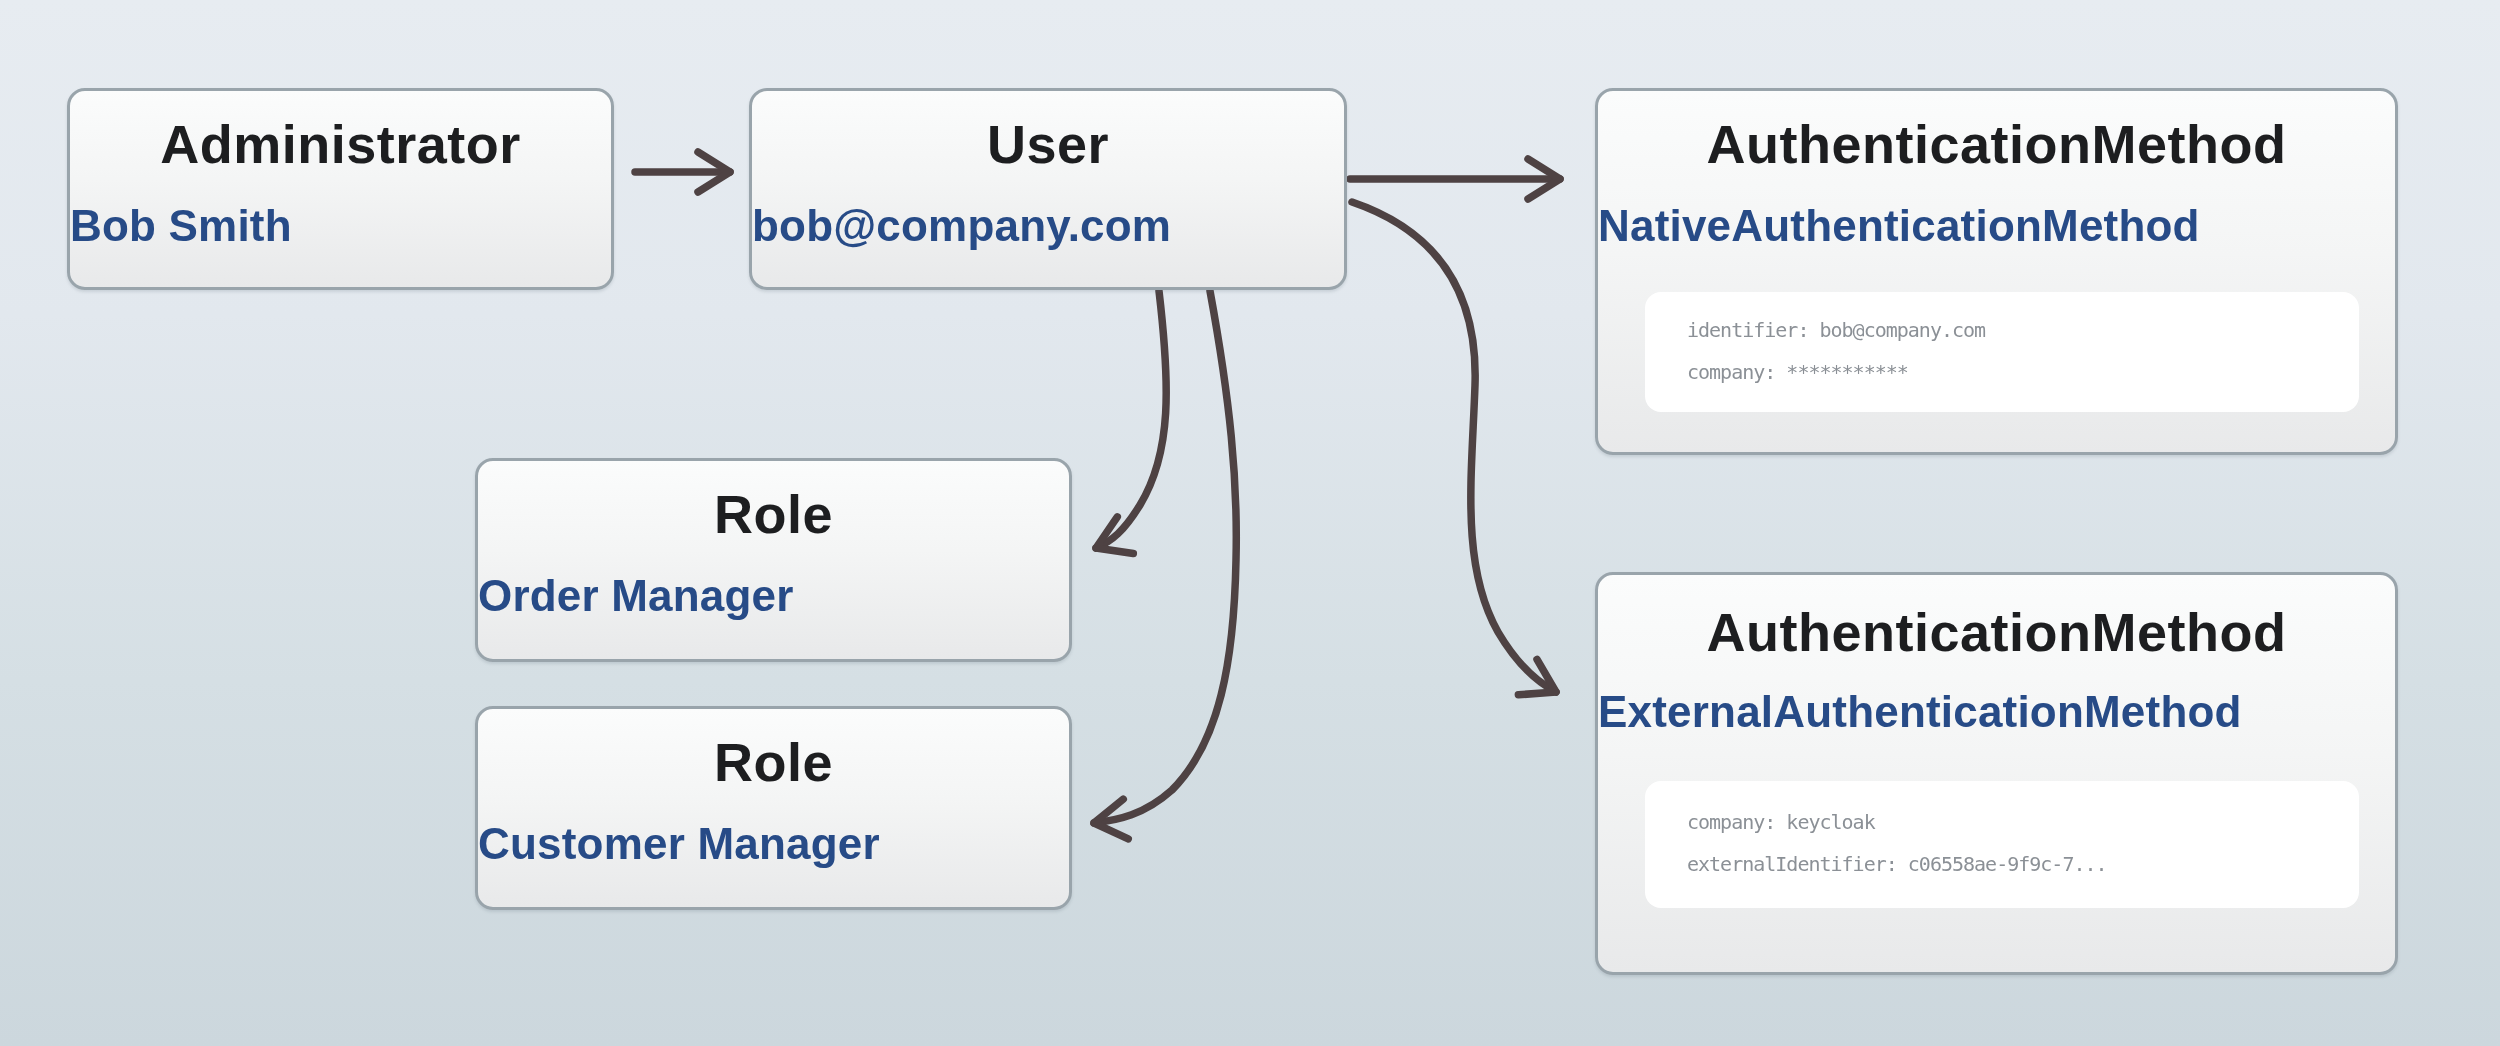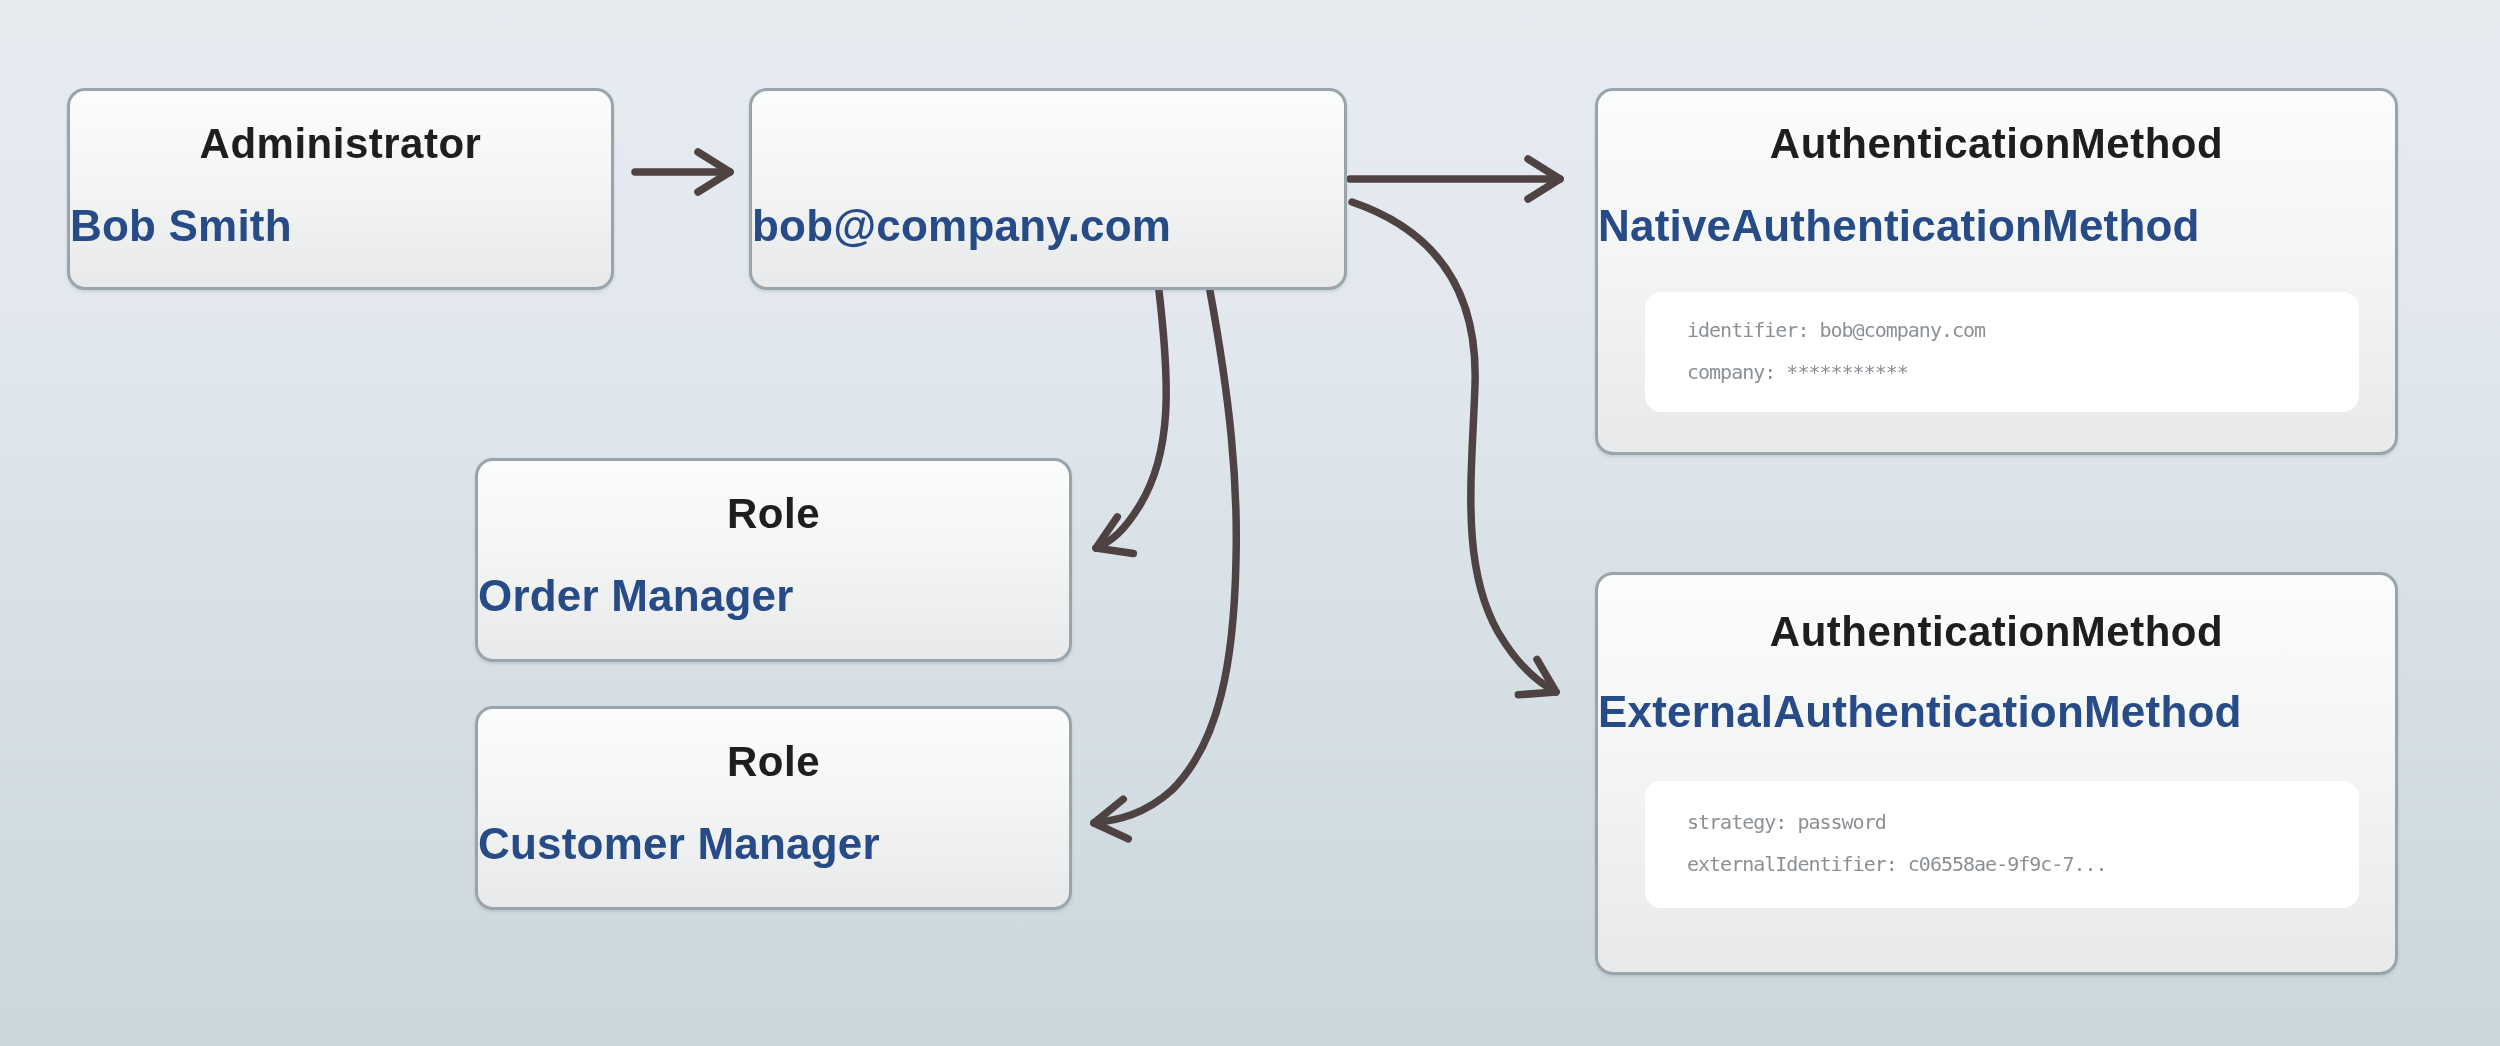--- a/index.html
+++ b/index.html
@@ -14,21 +14,21 @@
   }
   svg.connectors{position:absolute;left:0;top:0;width:2500px;height:1046px;pointer-events:none;}
   .node{
     position:absolute;box-sizing:border-box;
     background:linear-gradient(180deg,#fbfcfc 0%,#f4f5f5 45%,#e8e9ea 100%);
     border:3px solid #99a4ab;border-radius:18px;
     box-shadow:0 2px 3px rgba(90,105,115,0.18);
   }
   .node .title{
     position:absolute;top:28px;left:0;width:100%;text-align:center;
-    font-size:42px;line-height:50px;font-weight:bold;color:#1d1e20;
+    font-size:54px;line-height:50px;font-weight:bold;color:#1d1e20;
     letter-spacing:0.5px;
   }
   .node .subtitle{
     position:absolute;top:108px;left:0;width:100%;text-align:left;
     font-size:44px;line-height:54px;font-weight:bold;color:#274b87;
     letter-spacing:0.2px;
   }
   .panel{
     position:absolute;left:47px;width:714px;box-sizing:border-box;
     background:#ffffff;border-radius:16px;
@@ -59,20 +59,21 @@
       <path d="M 1210 291 C 1230 400 1238 480 1236 560 C 1234 660 1220 742 1172 790 C 1144 815 1118 820 1094 823" marker-end="url(#chev)"></path>
     </g>
   </svg>
 
   <div class="node" style="left:67px;top:88px;width:547px;height:202px;">
     <div class="title">Administrator</div>
     <div class="subtitle">Bob Smith</div>
   </div>
 
   <div class="node" style="left:749px;top:88px;width:598px;height:202px;">
+    <div class="title">User</div>
     <div class="subtitle">bob@company.com</div>
   </div>
 
   <div class="node" style="left:1595px;top:88px;width:803px;height:367px;">
     <div class="title">AuthenticationMethod</div>
     <div class="subtitle">NativeAuthenticationMethod</div>
     <div class="panel" style="top:201px;height:120px;">
       <div class="mono">identifier: bob@company.com</div>
       <div class="mono">company: ***********</div>
     </div>
@@ -85,18 +86,18 @@
 
   <div class="node" style="left:475px;top:706px;width:597px;height:204px;">
     <div class="title">Role</div>
     <div class="subtitle">Customer Manager</div>
   </div>
 
   <div class="node" style="left:1595px;top:572px;width:803px;height:403px;">
     <div class="title" style="top:32px">AuthenticationMethod</div>
     <div class="subtitle" style="top:110px">ExternalAuthenticationMethod</div>
     <div class="panel" style="top:206px;height:127px;padding-top:20px;">
-      <div class="mono">strategy: password</div>
+      <div class="mono">company: keycloak</div>
       <div class="mono">externalIdentifier: c06558ae-9f9c-7...</div>
     </div>
   </div>
 
 </div>
 
 </body></html>

